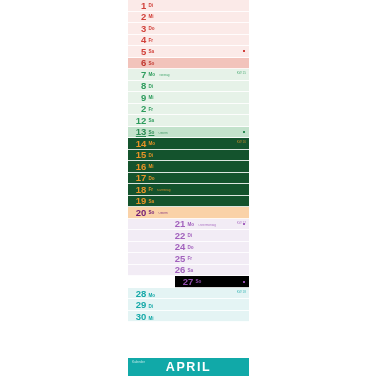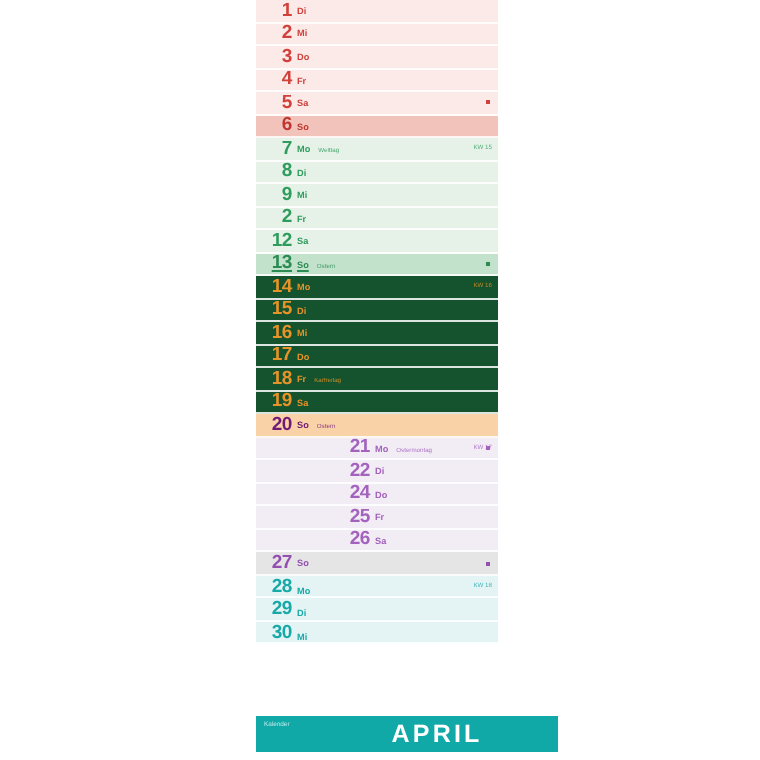--- a/index.html
+++ b/index.html
@@ -50,26 +50,26 @@
 
   
   .b-red     {background:#fbeae8;color:#d1403a;}
   .b-red-su  {background:#f2c3bb;color:#c0372f;}
   .b-green   {background:#e6f2e8;color:#2e9c5d;}
   .b-green-su{background:#c3e2cc;color:#2a8b53;text-decoration:underline;}
   .b-orange  {background:#14532d;color:#e79327;}
   .b-orange-su{background:#fad2a8;color:#701a75;}
   .b-purple  {background:#f2ecf5;color:#a martinez;padding-left:44px;}
   .b-purple  {background:#f2ecf5;color:#a262bd;}
-  .b-purple-su{background:#e5e5e5;color:#9450b0;}
+  .b-purple-su{background:#000000;color:#9450b0;margin-left:47px;}
   .b-teal    {background:#e4f4f4;color:#16a9a8;align-items:flex-end;}
 
   #footer{
     position:absolute;left:128px;bottom:4px;width:121px;height:18px;
-    background:#11a9a8;display:flex;align-items:center;justify-content:center;padding-left:30px;
+    background:#11a9a8;display:flex;align-items:center;justify-content:center;
   }
   #footer .title{
     color:#ffffff;font-size:12.5px;font-weight:bold;letter-spacing:1.6px;
   }
   #footer .mini{
     position:absolute;left:4px;top:3px;
     color:#bfe9e8;font-size:3.2px;line-height:1;white-space:nowrap;
   }
 </style>
 </head>

